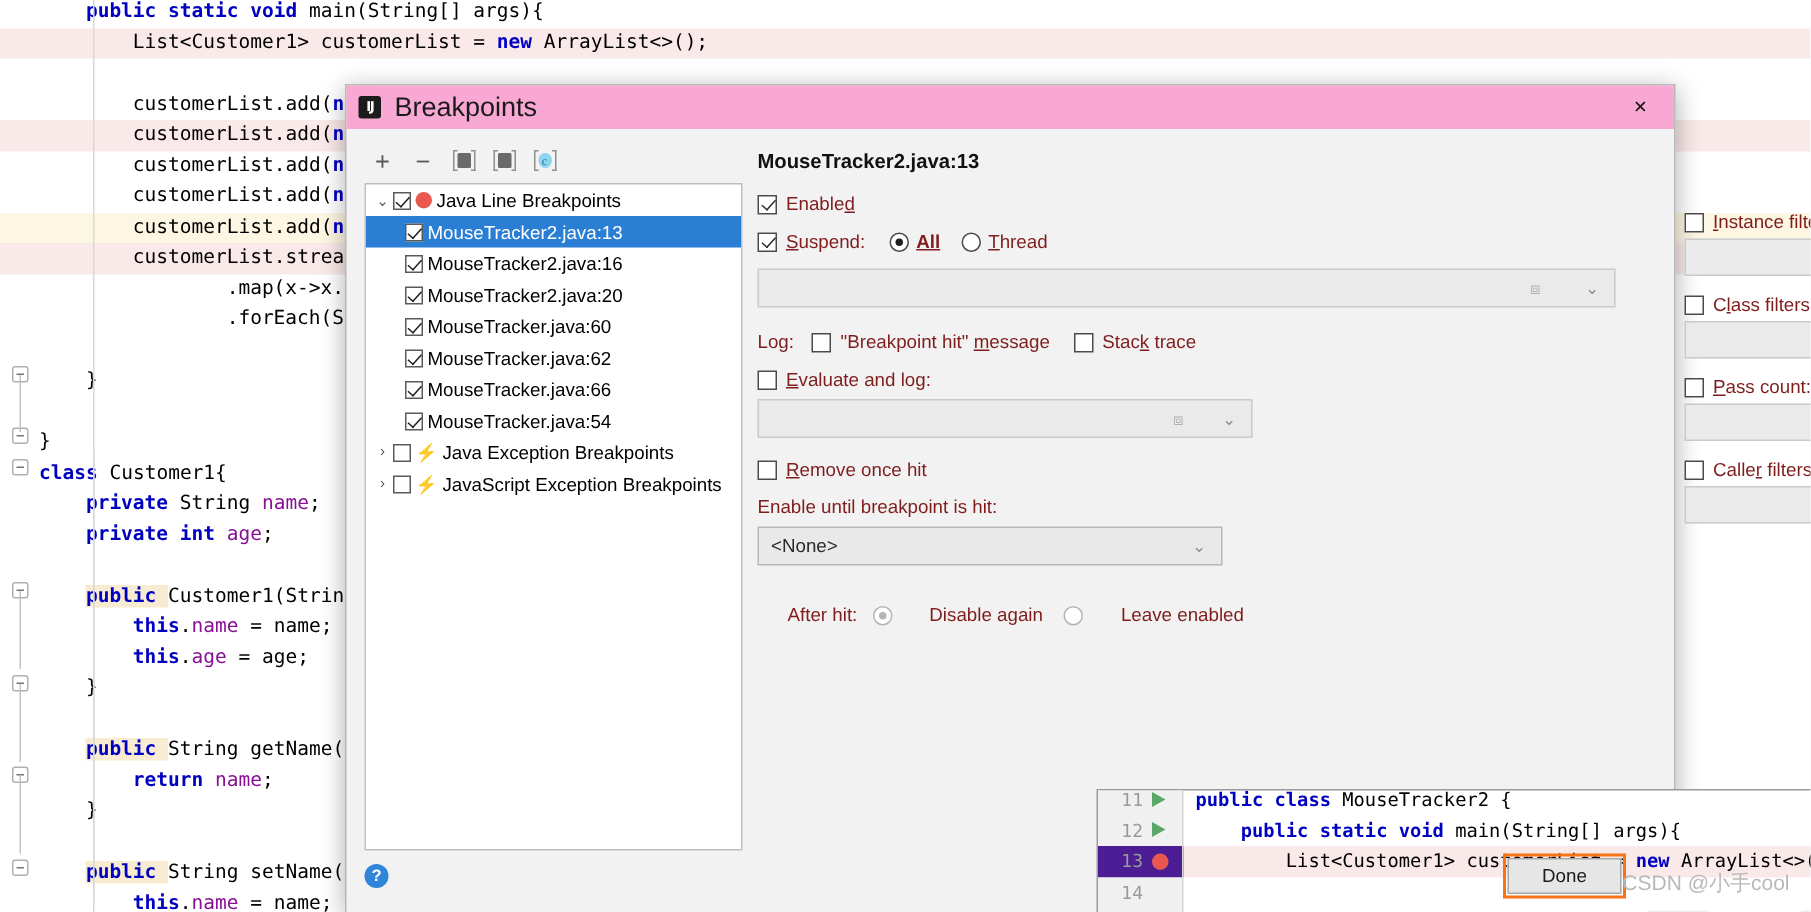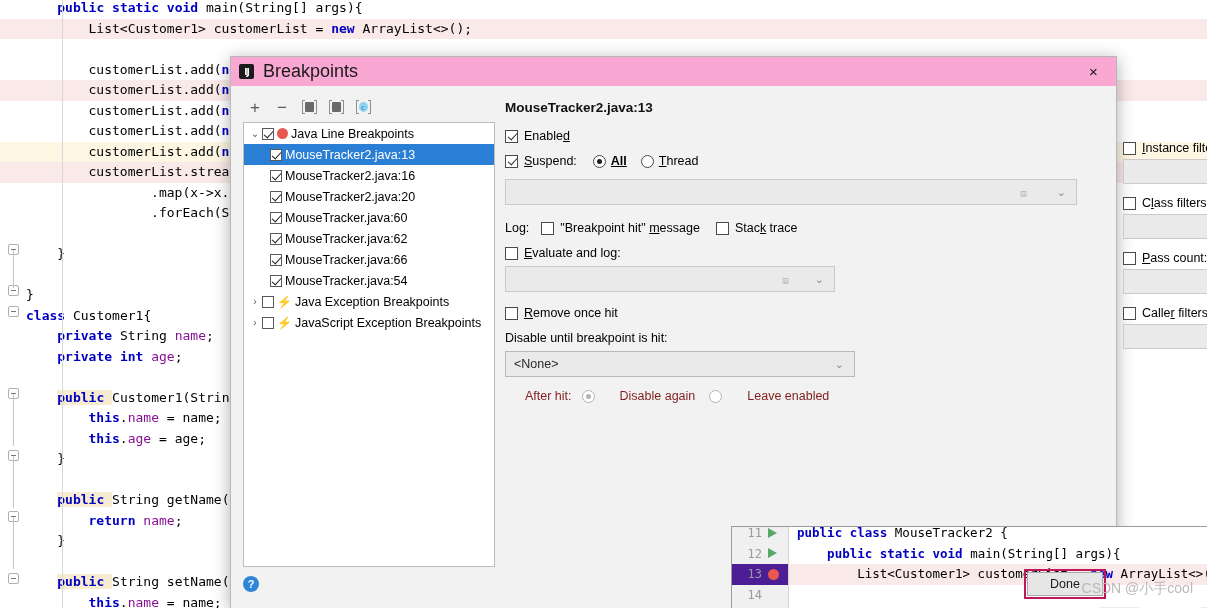--- a/index.html
+++ b/index.html
@@ -122,38 +122,38 @@
     flex:none;position:relative;box-sizing:border-box;margin-right:5px;
   }
   .rb.on:after{
     content:"";position:absolute;left:3px;top:3px;width:5px;height:5px;
     border-radius:50%;background:#1f1f1f;
   }
   .mn{text-decoration:underline;}
   .field{
     background:#eaeaea;border:1px solid #cacaca;box-sizing:border-box;height:26px;
   }
-  .lbl{color:#000000;}
+  .lbl{color:#7f1d1d;}
   .disabled{color:#7f1d1d;margin-left:20px;}
   .rb.dis{border-color:#b4b4b4;}
   .rb.dis.on:after{background:#b4b4b4;}
 
   #cond-field{position:relative;width:572px;height:26px;margin-bottom:16px;}
   #log-row{display:flex;align-items:center;gap:0;margin-bottom:11px;font-size:12.5px;}
   #eval-field{position:relative;width:330px;height:26px;margin-left:0;margin-bottom:14px;}
   .expand-ico{
     position:absolute;right:44px;top:7px;width:12px;height:12px;color:#b2b2b2;font-size:11px;
   }
   .chev{
     position:absolute;right:10px;top:6px;color:#8d8d8d;font-size:11px;
   }
   #dis-combo{
-    width:350px;height:26px;background:#e9e9e9;border:1px solid #b9b9b9;
+    width:310px;height:26px;background:#e9e9e9;border:1px solid #b9b9b9;
     box-sizing:border-box;display:flex;align-items:center;padding:0 8px;
-    font-size:12.5px;color:#2a2a2a;position:relative;margin-bottom:12px;
+    font-size:12.5px;color:#2a2a2a;position:relative;margin-bottom:26px;
   }
 
   
   #filters{position:absolute;left:618px;top:45px;width:212px;}
   .f-field{
     width:212px;height:25px;background:#eaeaea;border:1px solid #cacaca;
     box-sizing:border-box;position:relative;margin:4px 0 12px 0;
   }
   .f-field.split{width:178px;}
 
@@ -181,21 +181,21 @@
   .pv-rowbg-pink{background:#fae9e9;}
   .pv-rowbg-yellowgut{background:#4c1d95;}
 
   
   #help-btn{
     position:absolute;left:12px;bottom:16px;width:16px;height:16px;border-radius:50%;
     background:#2f86d8;color:#fff;font-size:11px;font-weight:bold;
     display:flex;align-items:center;justify-content:center;
   }
   #done-wrap{
-    position:absolute;right:10px;bottom:9px;border:2px solid #be185d;padding:1px;
+    position:absolute;right:32px;bottom:9px;border:2px solid #f97316;padding:1px;
   }
   #done-btn{
     width:76px;height:24px;background:#e6e6e6;border:1px solid #a8a8a8;
     box-sizing:border-box;display:flex;align-items:center;justify-content:center;
     font-size:12.5px;color:#1a1a1a;cursor:default;
   }
 
   #watermark{
     position:absolute;right:14px;bottom:10px;font-size:14px;color:#b9b9b9;
     white-space:nowrap;pointer-events:none;
@@ -385,21 +385,21 @@
       <div id="eval-field" class="field">
         <span class="expand-ico" style="right:40px">⧈</span>
         <span class="chev">⌄</span>
       </div>
 
       <div class="row">
         <span class="ck"></span>
         <span class="lbl"><span class="mn">R</span><span>emove once hit</span></span>
       </div>
 
-      <div class="lbl" style="margin-bottom:6px;font-size:12.5px">Disable until breakpoint is hit:</div>
+      <div class="lbl" style="margin-bottom:6px;font-size:12.5px">Enable until breakpoint is hit:</div>
       <div id="dis-combo">
         <span>&lt;None&gt;</span>
         <span class="chev">⌄</span>
       </div>
 
       <div class="row">
         <span class="lbl disabled">After hit:</span>
         <span style="width:10px"></span>
         <span class="rb dis on"></span>
         <span class="lbl disabled">Disable again</span>

